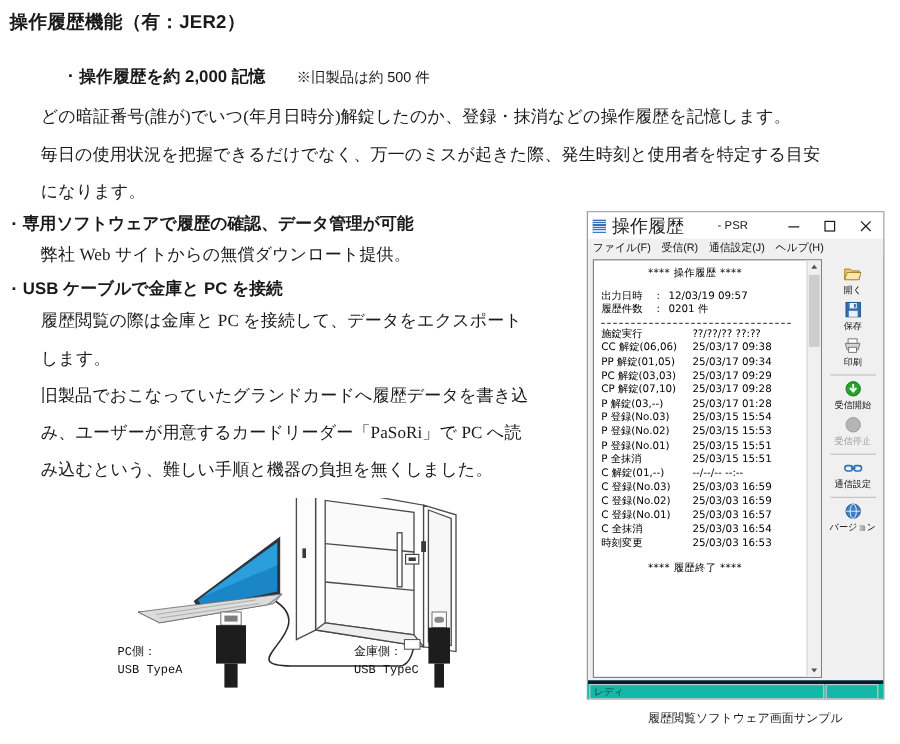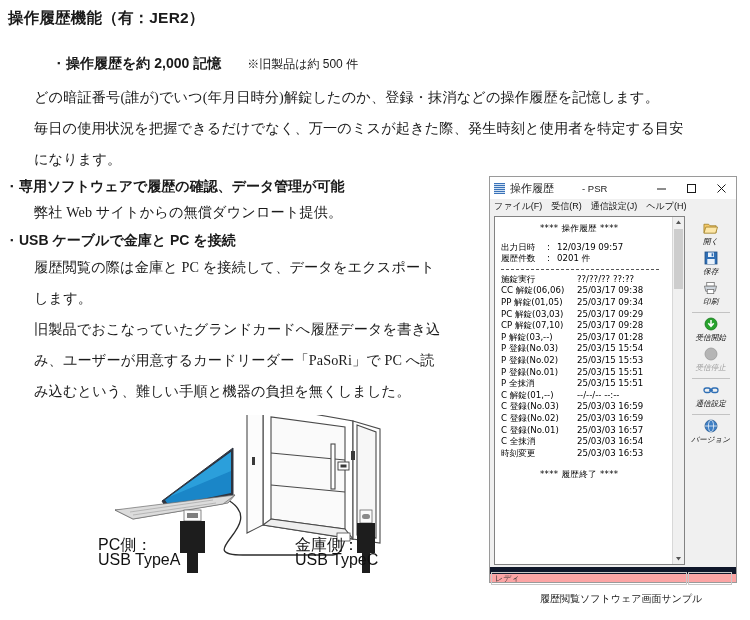--- a/index.html
+++ b/index.html
@@ -59,22 +59,22 @@
   }
 
   
   #illus {
     position: absolute;
     left: 95px; top: 415px;
     width: 400px; height: 190px;
   }
   .cap {
     position: absolute;
-    font-size: 16px;
-    font-family: Liberation Sans, sans-serif;
+    font-size: 10px;
+    font-family: Liberation Mono, monospace;
     line-height: 15px;
     color: #111;
     white-space: nowrap;
   }
 
   
   #app {
     position: absolute;
     left: 489px; top: 176px;
     width: 248px; height: 407px;
@@ -93,21 +93,21 @@
   }
   .app-icon {
     width: 11px; height: 11px;
     margin-right: 5px;
     background:
       repeating-linear-gradient(0deg,#3a72b8 0 1px,#cfe0f2 1px 2px),
       #3a72b8;
     flex: 0 0 auto;
   }
   .title-text {
-    font-size: 11px;
+    font-size: 15px;
     color: #222;
     white-space: nowrap;
   }
   .title-sub {
     font-size: 9.5px;
     color: #222;
     margin-left: 28px;
     white-space: nowrap;
   }
   .win-btns {
@@ -222,41 +222,40 @@
     width: 38px;
     border-top: 1px solid #c3c3c3;
     margin: 3px 0 2px 0;
   }
   .tb-btn {
     width: 44px;
     display: flex;
     flex-direction: column;
     align-items: center;
     padding: 1px 0 2px 0;
-    font-style: italic;
   }
   .tb-ico {
     width: 16px; height: 16px;
     display: flex; align-items: center; justify-content: center;
   }
   .tb-lbl {
     font-size: 7.6px;
     color: #111;
     margin-top: 1px;
     white-space: nowrap;
     font-family: "DejaVu Sans", sans-serif;
   }
   .tb-btn.disabled .tb-lbl { color: #9c9c9c; }
 
   .statusbar {
     position: absolute;
     left: 0; right: 0; bottom: 0;
     height: 15px;
-    background: #fca5a5;
-    border-top: 7px solid #0f172a;
+    background: #14b8a6;
+    border-top: 3px solid #0f172a;
     display: flex;
     align-items: center;
     box-sizing: border-box;
   }
   .status-cell {
     height: 13px;
     margin: 1px 0 0 1px;
     border: 1px solid #c8c8c8;
     display: flex; align-items: center;
     padding: 0 3px;

